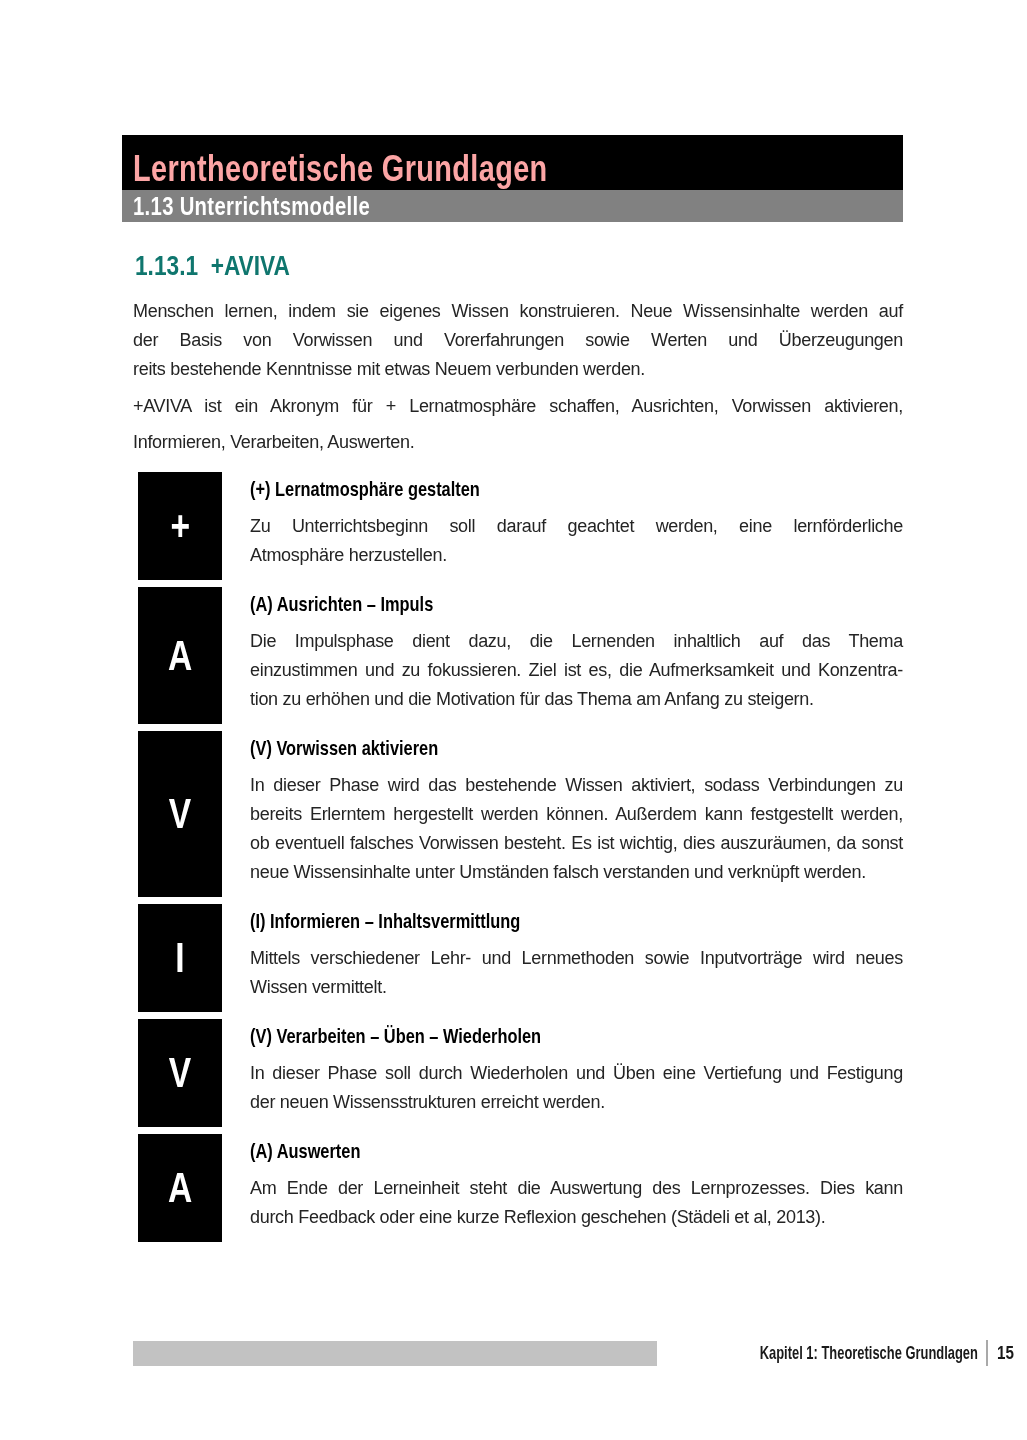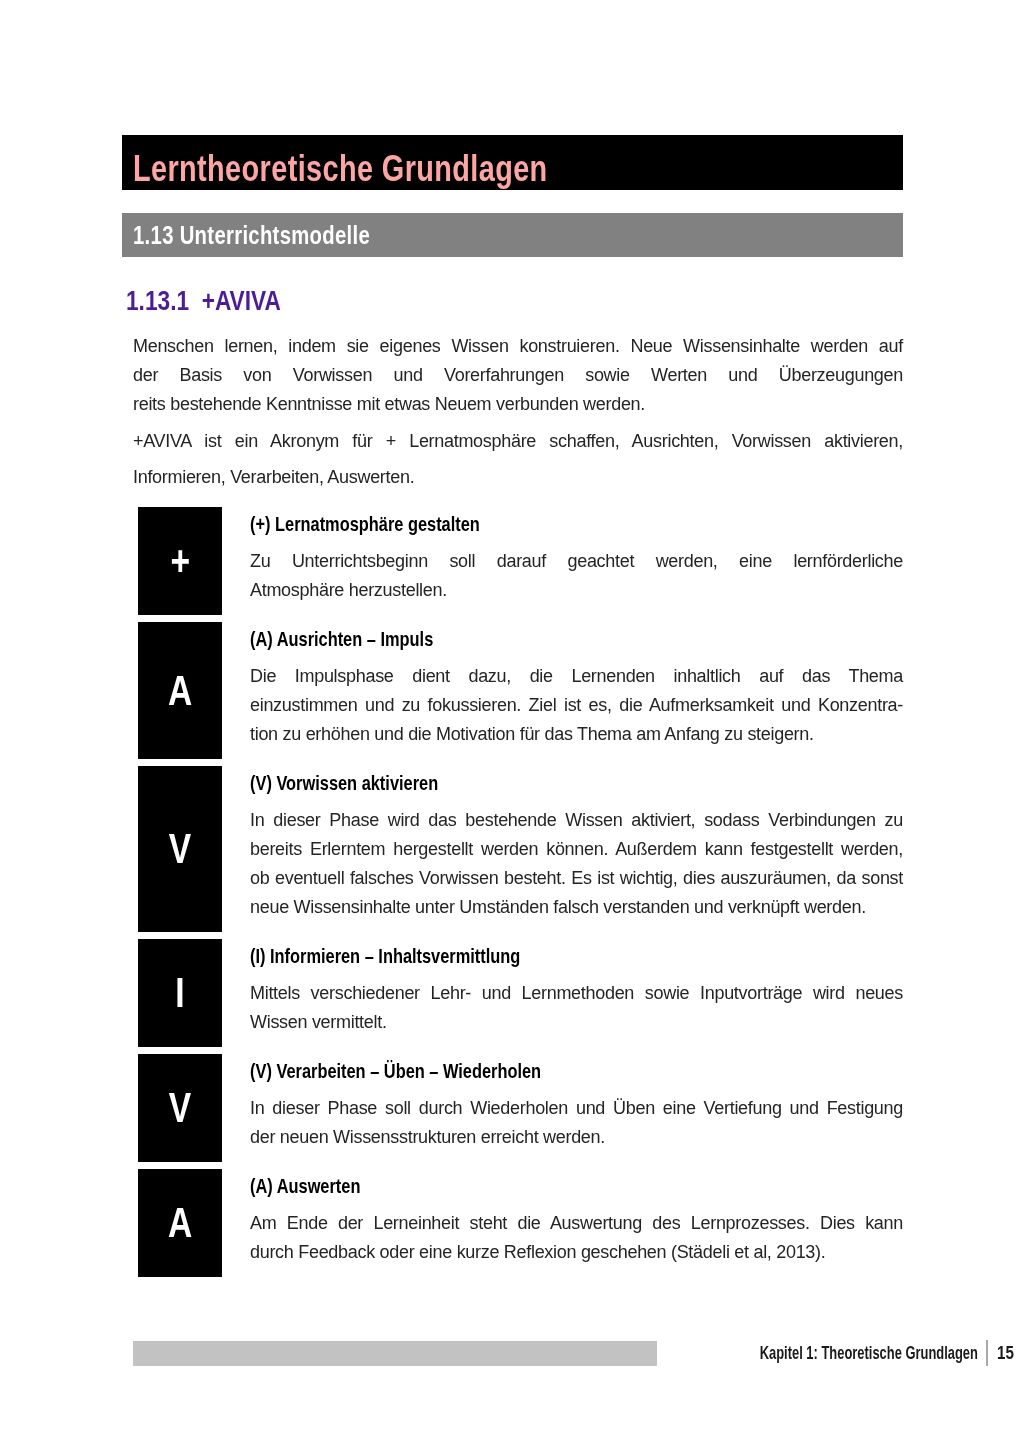--- a/index.html
+++ b/index.html
@@ -28,40 +28,39 @@
     height: 55px;
     background: #000000;
     color: #fca5a5;
     display: flex;
     align-items: flex-end;
     padding-left: 11px;
     box-sizing: border-box;
   }
   .title-bar .cond { font-size: 37px; font-weight: 700; letter-spacing: 0.5px; }
   .section-bar {
-    margin-top: 23px;
-    height: 44px;
+    height: 32px;
     background: #818181;
     color: #ffffff;
     display: flex;
     align-items: center;
     padding-left: 11px;
     box-sizing: border-box;
   }
   .section-bar .cond { font-size: 26px; font-weight: 700; letter-spacing: 0.4px; }
   .cond {
     display: inline-block;
     transform: scaleX(0.78);
     transform-origin: 0 50%;
     white-space: pre;
   }
   .subsection {
     margin-top: 31px;
-    margin-left: 4px;
-    color: #4c1d95;
+    margin-left: 13px;
+    color: #0f766e;
     line-height: 27px;
   }
   .subsection .cond { font-size: 27px; font-weight: 700; transform: scaleX(0.84); }
   
   .para {
     margin-left: 11px;
     width: 770px;
     font-size: 18px;
     letter-spacing: -0.3px;
     color: #242424;

